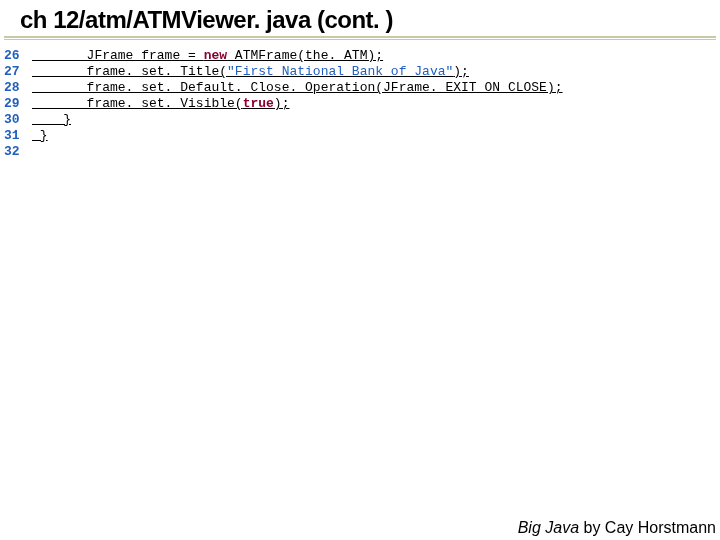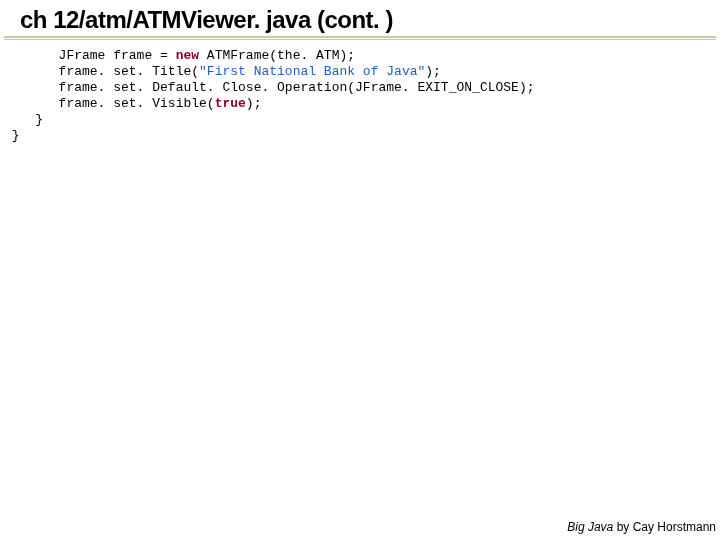--- a/index.html
+++ b/index.html
@@ -39,43 +39,51 @@
   .linenums {
     color: #1f5fbf;
     font-weight: bold;
     width: 28px;
     text-align: left;
     white-space: pre;
   }
   .code {
     white-space: pre;
     color: #000;
+    text-decoration: underline;
   }
   .kw { color: #8b0030; font-weight: bold; }
   .str { color: #1f5fbf; }
   .lit { color: #8b0030; font-weight: bold; }
   .footer {
     position: absolute;
     right: 4px;
     bottom: 6px;
-    font-size: 12px;
+    font-size: 16px;
     text-align: right;
     color: #000;
     line-height: 13px;
   }
   .footer .bj { font-style: italic; }
 </style>
 </head>
 <body>
 
 <div class="title">ch 12/atm/ATMViewer. java (cont. )</div>
 <div class="rule1"></div>
 <div class="rule2"></div>
 
 <div class="code-block">
+  <div class="linenums"><span>26</span>
+<span>27</span>
+<span>28</span>
+<span>29</span>
+<span>30</span>
+<span>31</span>
+<span>32</span></div>
   <div class="code"><span>       JFrame frame = </span><span class="kw">new</span><span> ATMFrame(the. ATM);</span>
 <span>       frame. set. Title(</span><span class="str">"First National Bank of Java"</span><span>);</span>
 <span>       frame. set. Default. Close. Operation(JFrame. EXIT_ON_CLOSE);</span>
 <span>       frame. set. Visible(</span><span class="lit">true</span><span>);</span>
 <span>    }</span>
 <span> }</span>
 <span></span></div>
 </div>
 
 <div class="footer">

